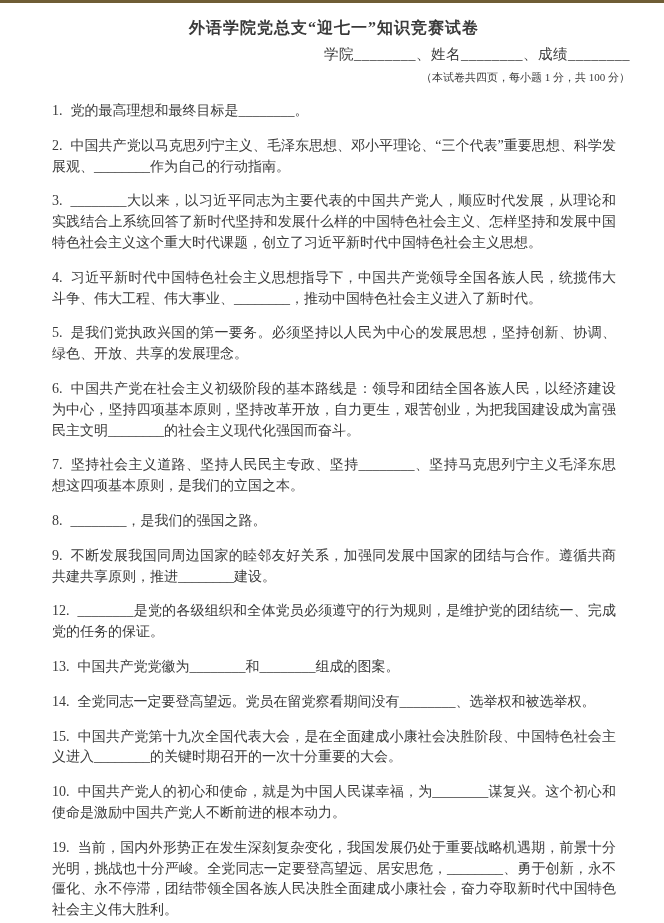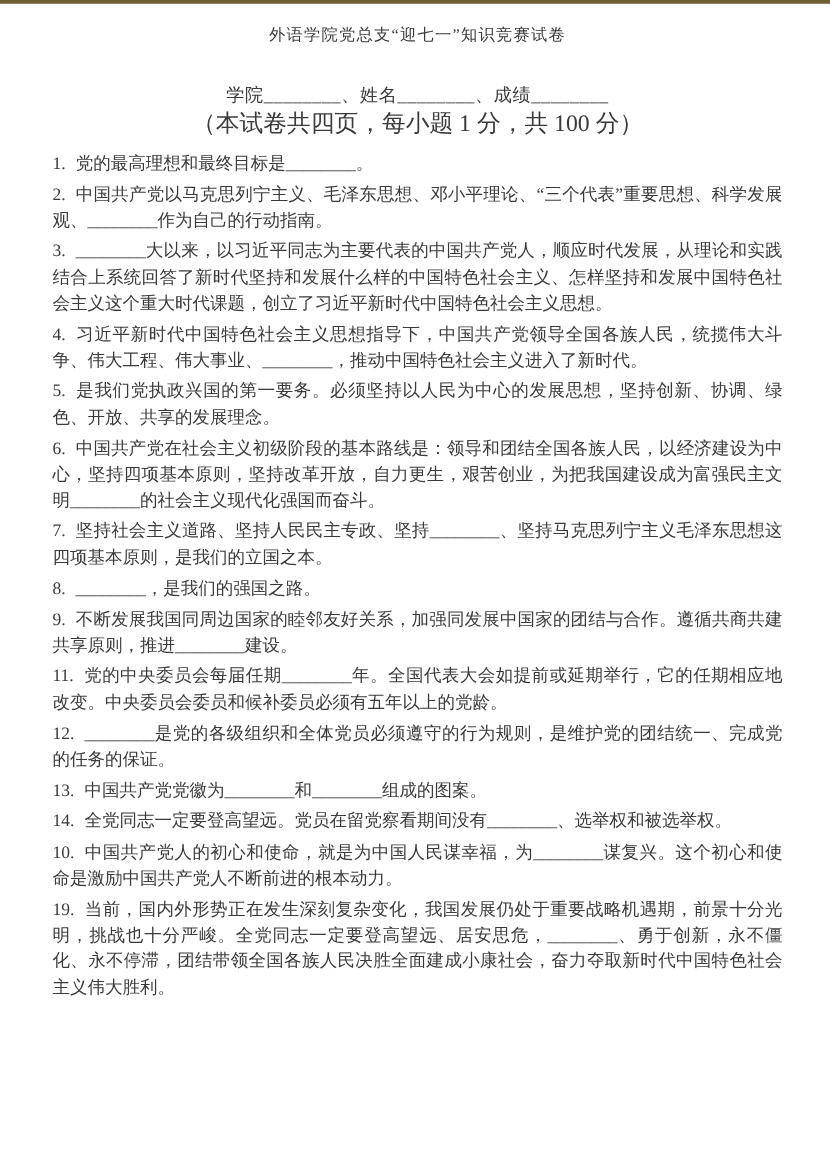--- a/index.html
+++ b/index.html
@@ -19,47 +19,47 @@
     width: 100%;
     height: 3px;
     background: #6f5d35;
   }
   .page {
     padding: 0 34px 0 38px;
   }
   .title {
     margin: 11px 0 0 0;
     text-align: center;
-    font-size: 13px;
-    font-weight: normal;
+    font-size: 16px;
+    font-weight: bold;
     letter-spacing: 1px;
     line-height: 28px;
   }
   .info-line {
-    margin-top: 25px;
-    text-align: center;
+    margin-top: 2px;
+    text-align: right;
     font-size: 14.5px;
     line-height: 20px;
     letter-spacing: 0.5px;
   }
   .note-line {
     margin-top: 3px;
-    text-align: center;
-    font-size: 19px;
+    text-align: right;
+    font-size: 11px;
     line-height: 20px;
   }
   .questions {
     margin-top: 12px;
     font-size: 14px;
     line-height: 20.8px;
     text-align: justify;
     text-justify: inter-ideograph;
   }
   .q {
-    margin: 4px;
+    margin: 14px;
     padding: 0;
   }
   .qnum {
     padding-right: 8px;
   }
 </style>
 </head>
 <body style="color: rgb(58, 58, 58);">
 
 <div class="top-accent-bar" style="background: rgb(111, 93, 53);"></div>
@@ -75,21 +75,21 @@
   <div class="questions">
     <p class="q"><span class="qnum">1.</span><span>党的最高理想和最终目标是________。</span></p>
     <p class="q"><span class="qnum">2.</span><span>中国共产党以马克思列宁主义、毛泽东思想、邓小平理论、“三个代表”重要思想、科学发展观、________作为自己的行动指南。</span></p>
     <p class="q"><span class="qnum">3.</span><span>________大以来，以习近平同志为主要代表的中国共产党人，顺应时代发展，从理论和实践结合上系统回答了新时代坚持和发展什么样的中国特色社会主义、怎样坚持和发展中国特色社会主义这个重大时代课题，创立了习近平新时代中国特色社会主义思想。</span></p>
     <p class="q"><span class="qnum">4.</span><span>习近平新时代中国特色社会主义思想指导下，中国共产党领导全国各族人民，统揽伟大斗争、伟大工程、伟大事业、________，推动中国特色社会主义进入了新时代。</span></p>
     <p class="q"><span class="qnum">5.</span><span>是我们党执政兴国的第一要务。必须坚持以人民为中心的发展思想，坚持创新、协调、绿色、开放、共享的发展理念。</span></p>
     <p class="q"><span class="qnum">6.</span><span>中国共产党在社会主义初级阶段的基本路线是：领导和团结全国各族人民，以经济建设为中心，坚持四项基本原则，坚持改革开放，自力更生，艰苦创业，为把我国建设成为富强民主文明________的社会主义现代化强国而奋斗。</span></p>
     <p class="q"><span class="qnum">7.</span><span>坚持社会主义道路、坚持人民民主专政、坚持________、坚持马克思列宁主义毛泽东思想这四项基本原则，是我们的立国之本。</span></p>
     <p class="q"><span class="qnum">8.</span><span>________，是我们的强国之路。</span></p>
     <p class="q"><span class="qnum">9.</span><span>不断发展我国同周边国家的睦邻友好关系，加强同发展中国家的团结与合作。遵循共商共建共享原则，推进________建设。</span></p>
-    <p class="q"><span class="qnum">11.</span><span>党的中央委员会每届任期________年。全国代表大会如提前或延期举行，它的任期相应地改变。中央委员会委员和候补委员必须有五年以上的党龄。</span></p>
     <p class="q"><span class="qnum">12.</span><span>________是党的各级组织和全体党员必须遵守的行为规则，是维护党的团结统一、完成党的任务的保证。</span></p>
     <p class="q"><span class="qnum">13.</span><span>中国共产党党徽为________和________组成的图案。</span></p>
     <p class="q"><span class="qnum">14.</span><span>全党同志一定要登高望远。党员在留党察看期间没有________、选举权和被选举权。</span></p>
+    <p class="q"><span class="qnum">15.</span><span>中国共产党第十九次全国代表大会，是在全面建成小康社会决胜阶段、中国特色社会主义进入________的关键时期召开的一次十分重要的大会。</span></p>
     <p class="q"><span class="qnum">10.</span><span>中国共产党人的初心和使命，就是为中国人民谋幸福，为________谋复兴。这个初心和使命是激励中国共产党人不断前进的根本动力。</span></p>
     <p class="q"><span class="qnum">19.</span><span>当前，国内外形势正在发生深刻复杂变化，我国发展仍处于重要战略机遇期，前景十分光明，挑战也十分严峻。全党同志一定要登高望远、居安思危，________、勇于创新，永不僵化、永不停滞，团结带领全国各族人民决胜全面建成小康社会，奋力夺取新时代中国特色社会主义伟大胜利。</span></p>
   </div>
 
 </div>
 
 </body></html>

